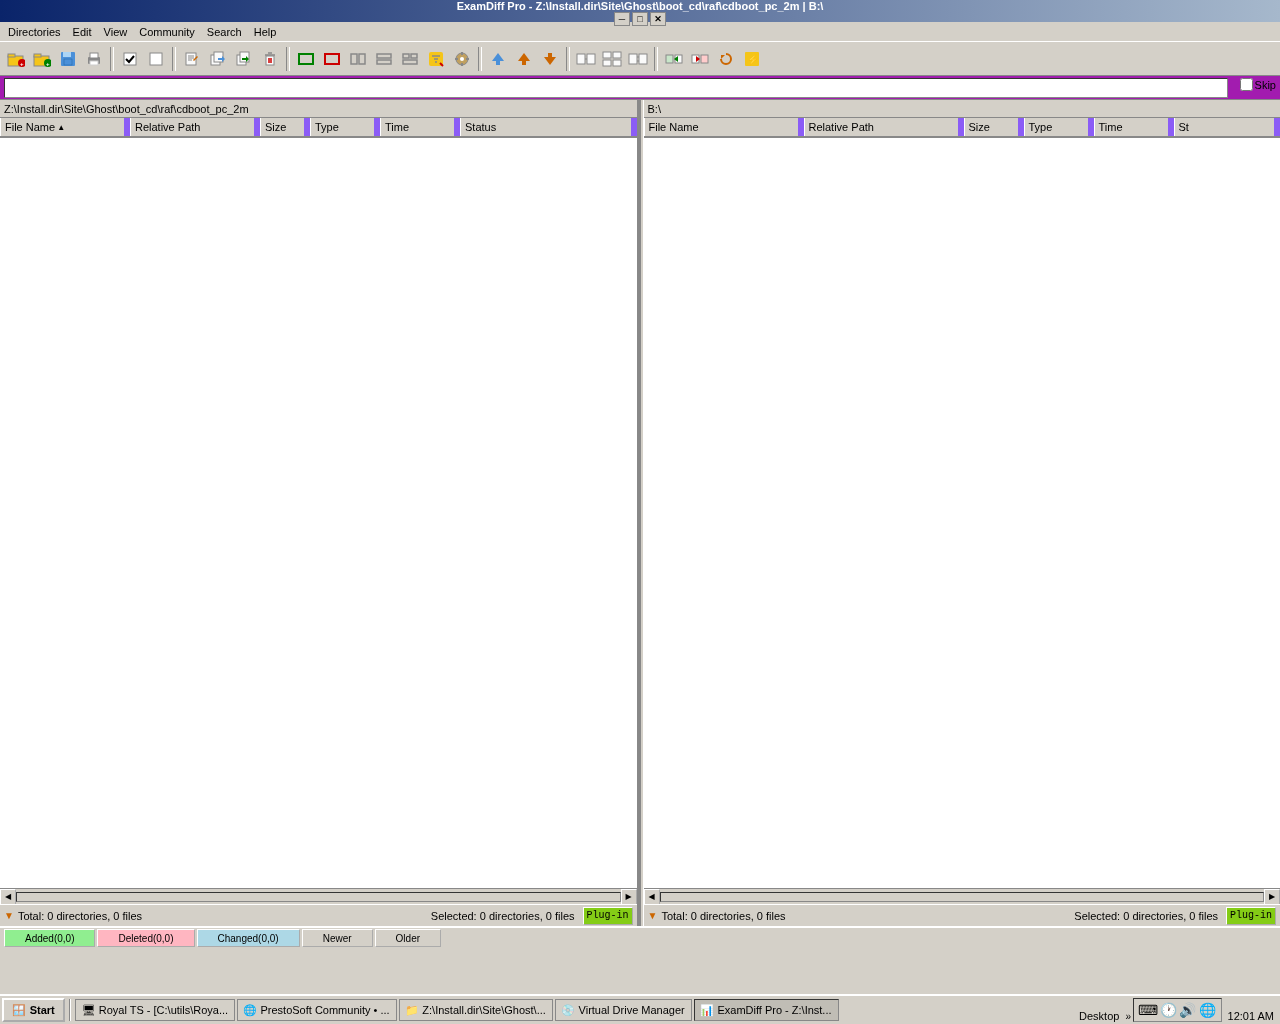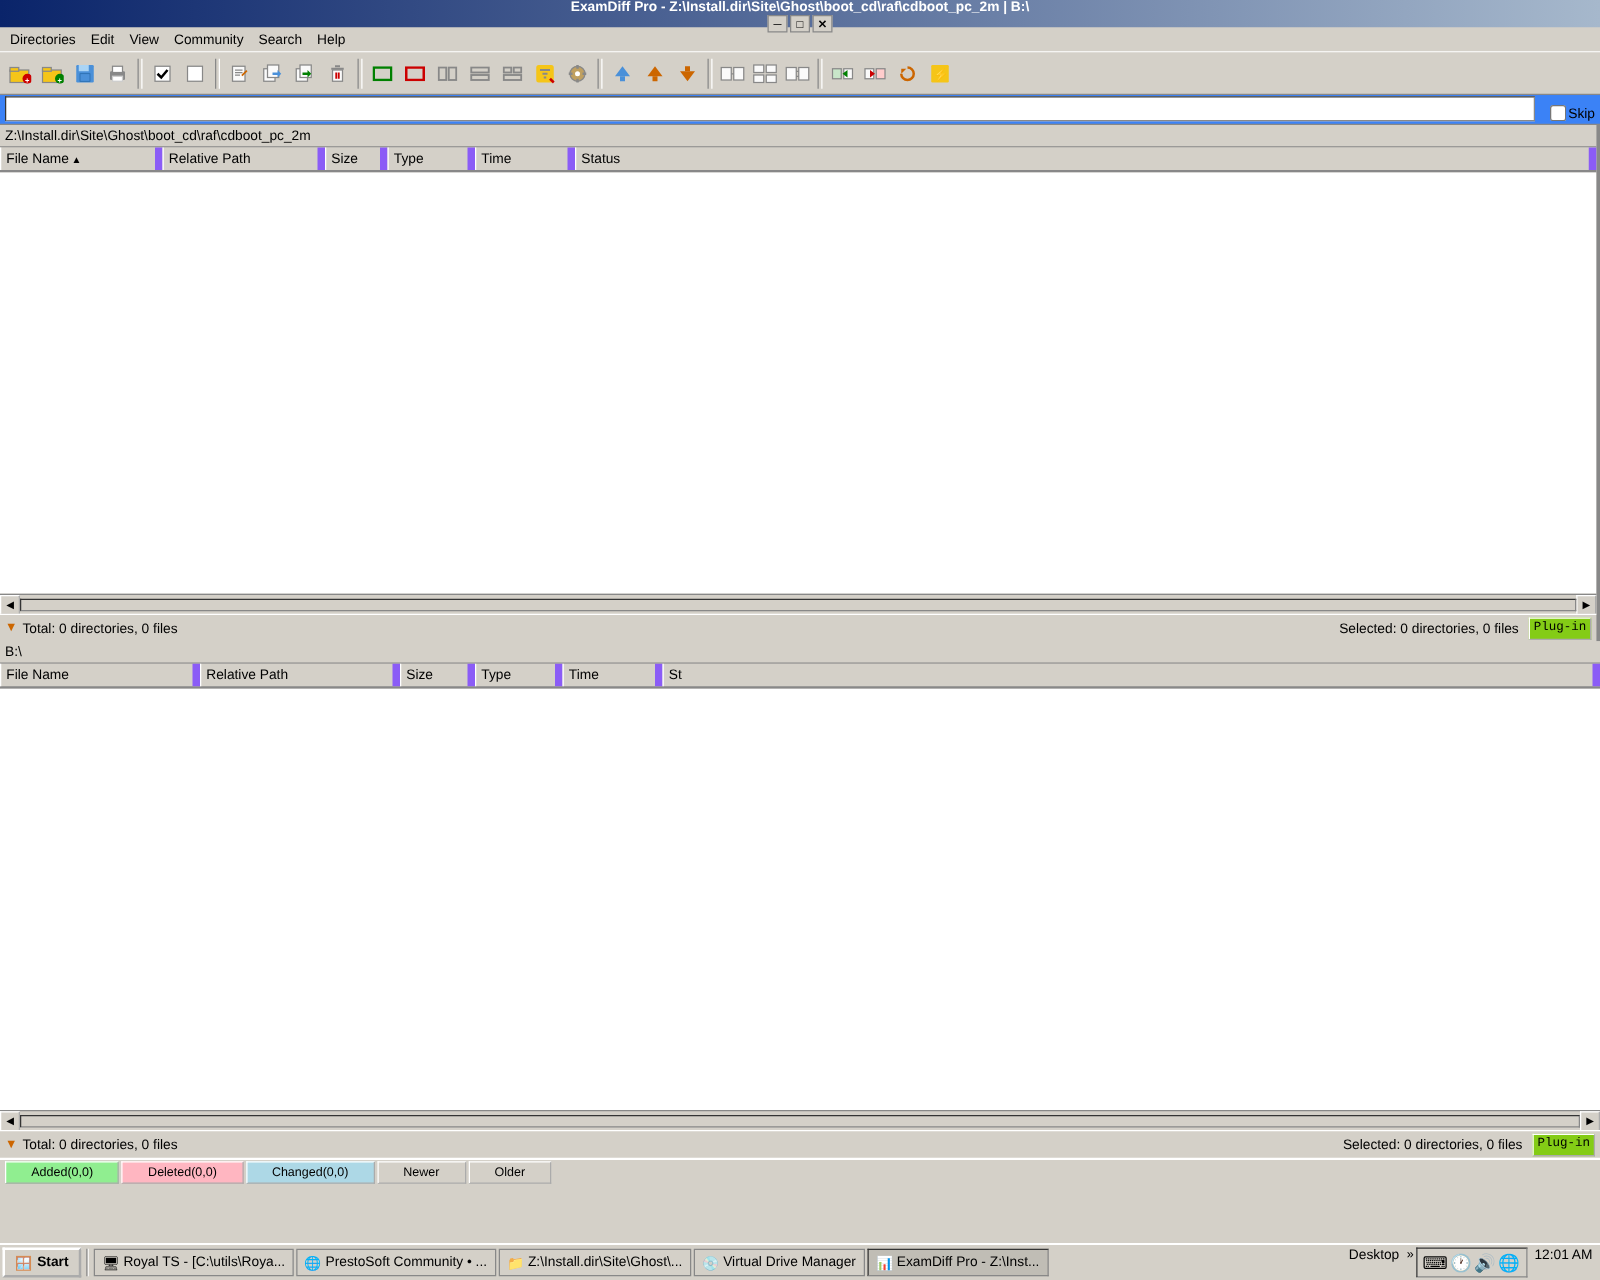--- a/index.html
+++ b/index.html
@@ -74,24 +74,24 @@
     }
     .toolbar-separator {
       width: 4px; height: 24px;
       border-left: 1px solid #888;
       border-right: 1px solid #fff;
       margin: 0 2px;
     }
 
     
     #address-bar {
-      background: #3b82f6;
+      background: #a21caf;
       height: 24px;
       display: flex;
-      align-items: flex-end;
+      align-items: flex-start;
       padding: 2px 4px;
       border-bottom: 1px solid #888;
       gap: 8px;
     }
     #address-input {
       flex: 1;
       height: 20px;
       border: 1px inset #888;
       background: white;
       font-size: 11px;
@@ -282,21 +282,21 @@
       overflow: hidden;
       white-space: nowrap;
     }
     .taskbar-item.active {
       border: 1px inset #888;
       background: #c0bdb5;
     }
     #taskbar-right {
       margin-left: auto;
       display: flex;
-      align-items: flex-start;
+      align-items: flex-end;
       gap: 2px;
     }
     #desktop-label { font-size: 11px; padding: 0 4px; }
     #system-tray {
       display: flex;
       align-items: center;
       gap: 2px;
       padding: 0 4px;
       border: 1px inset #888;
       height: 24px;
@@ -542,21 +542,21 @@
 </div>
 
 <div id="address-bar">
   <input type="text" id="address-input" class="address-input" value="" style="">
   <span style="display:flex; align-items:center; gap:2px;">
     <input type="checkbox" id="skip-checkbox" style="">
     <label id="skip-label" for="skip-checkbox">Skip</label>
   </span>
 </div>
 
-<div id="main-content" style="height: 826px; display:flex;flex-direction:column;">
+<div id="main-content" style="height: 826px; display:flex;">
 
   <div id="left-pane">
     <div class="path-bar">
       <span>Z:\Install.dir\Site\Ghost\boot_cd\raf\cdboot_pc_2m</span>
     </div>
     <div class="col-headers">
       <div class="col-header" style="flex: 0 0 130px;">
         <span>File Name</span>
         <span class="sort-arrow">▲</span>
       </div>

